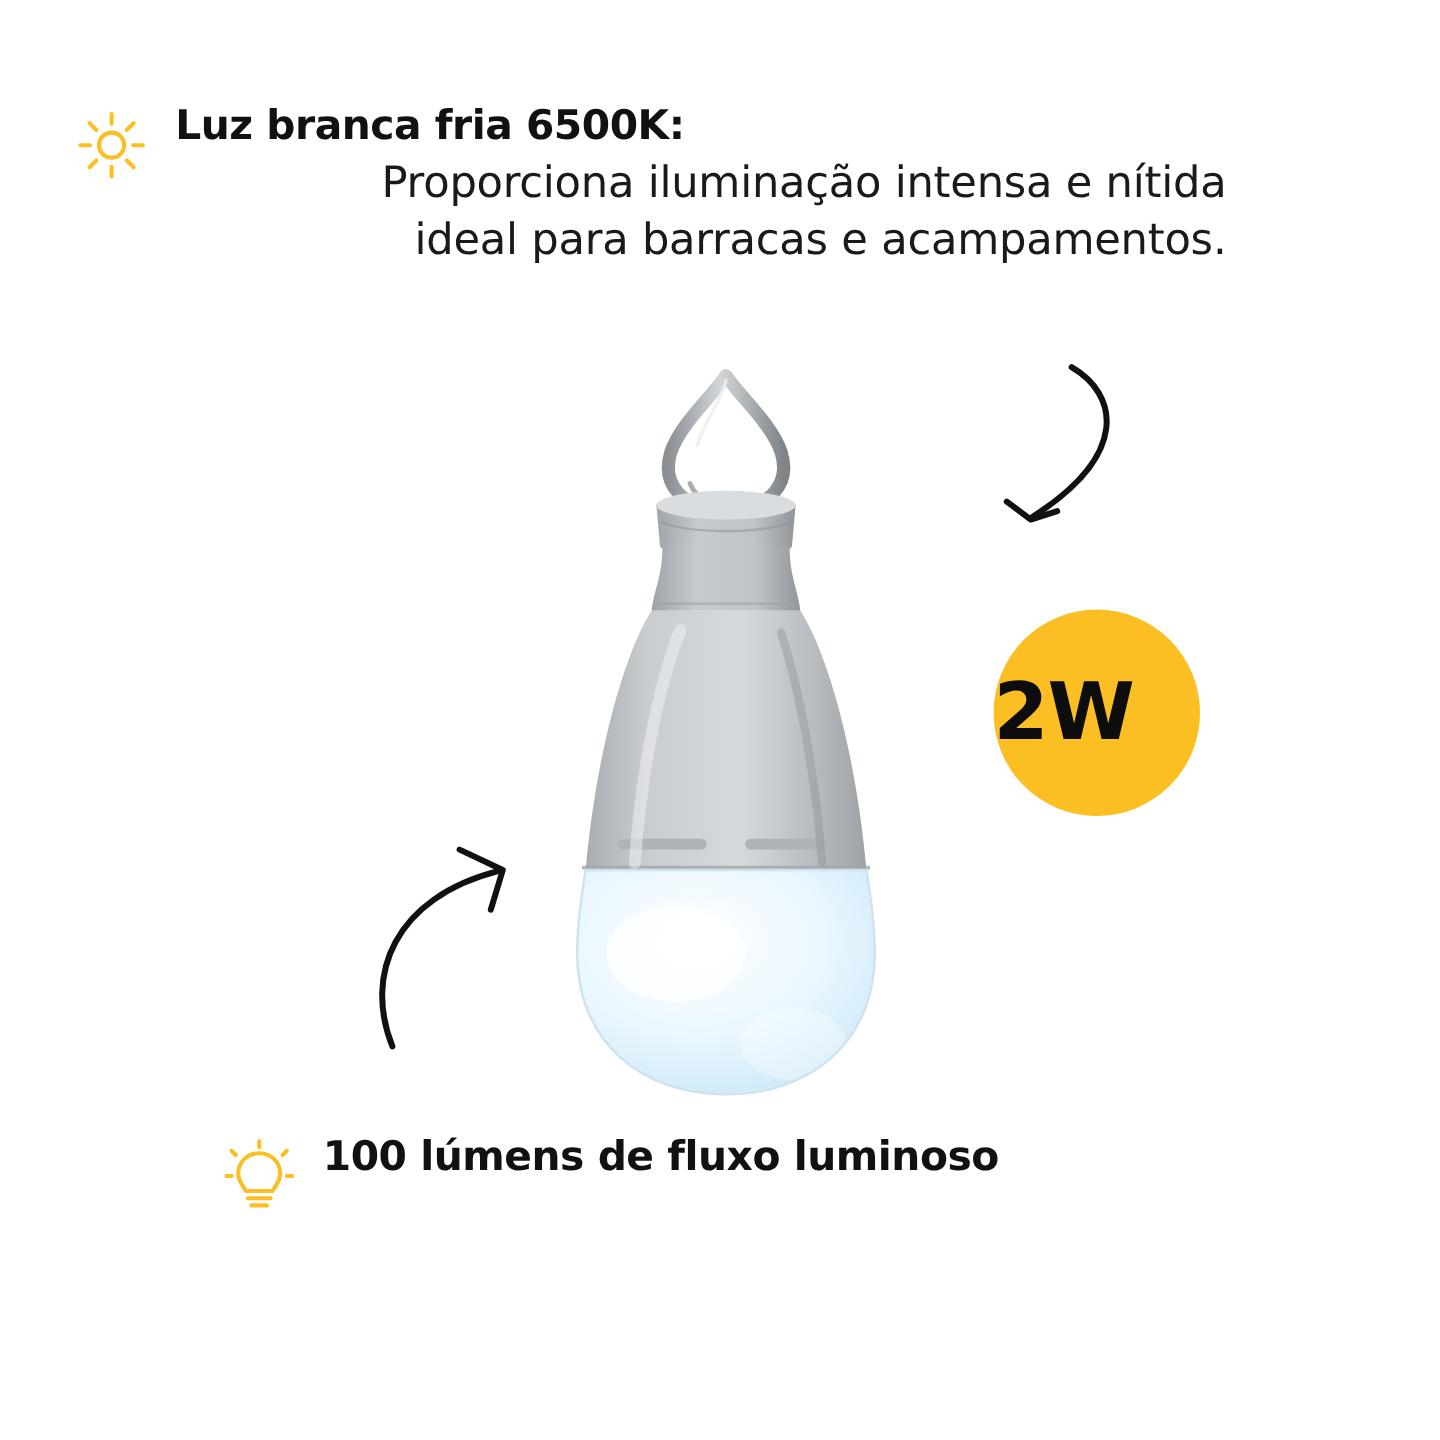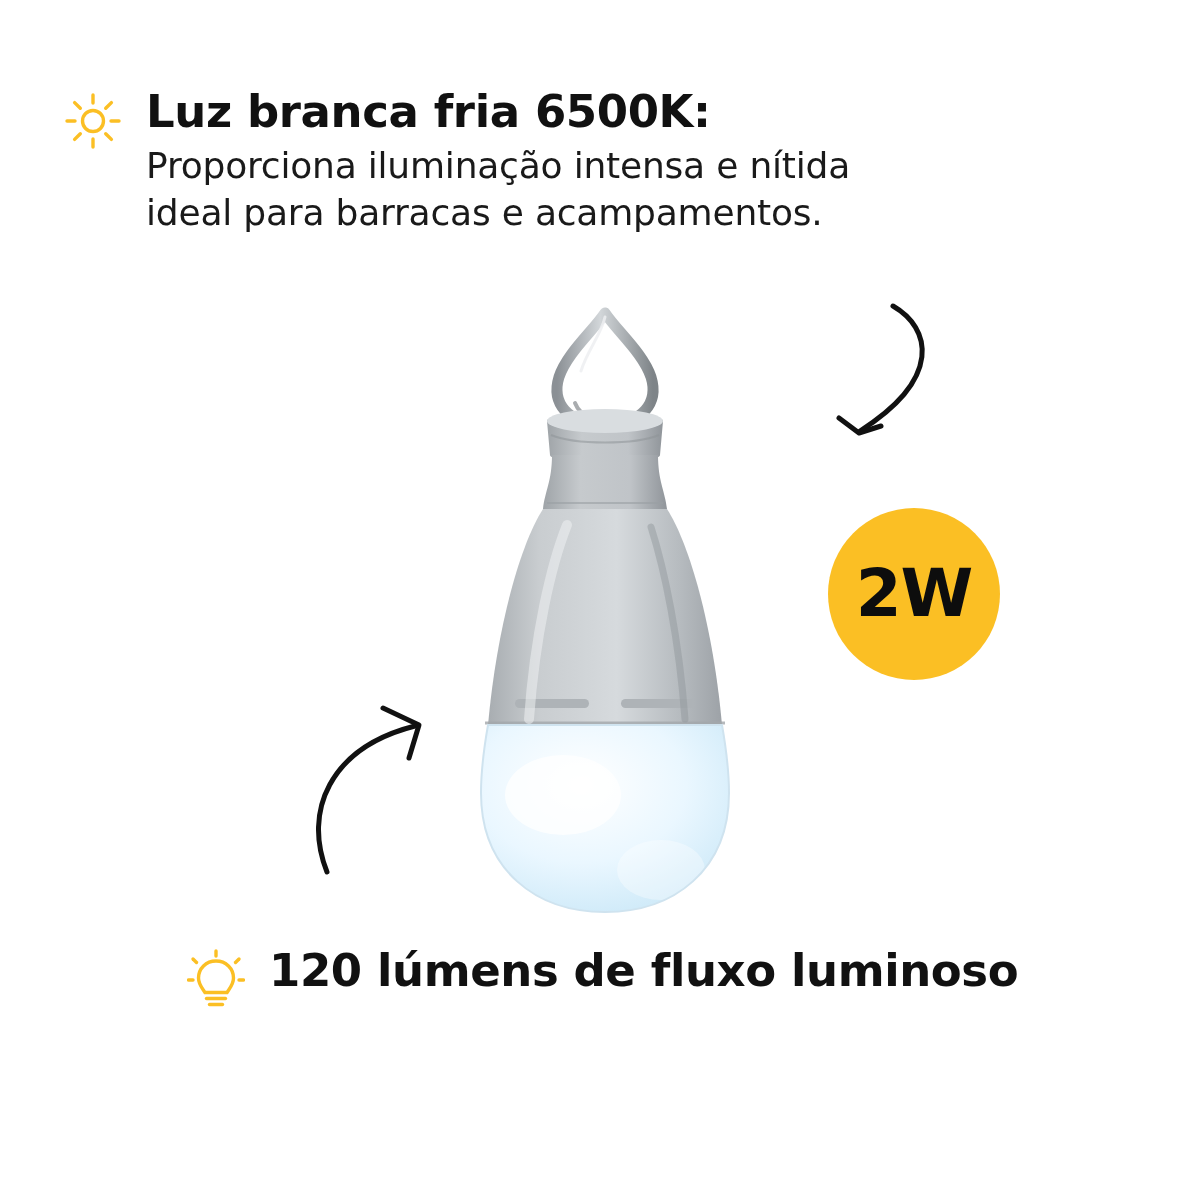--- a/index.html
+++ b/index.html
@@ -49,49 +49,49 @@
     align-items: center;
     justify-content: center;
     margin-top: 4px;
   }
   .feature-text {
     flex: 1 1 auto;
   }
   .feature-title {
     font-family: "DejaVu Sans", "Liberation Sans", sans-serif;
     font-weight: 700;
-    font-size: 45px;
+    font-size: 34px;
     line-height: 1.15;
     letter-spacing: -0.4px;
     color: #111111;
     margin: 0 0 4px 0;
   }
   .feature-body {
     font-family: "DejaVu Sans", "Liberation Sans", sans-serif;
     font-weight: 400;
     font-size: 36px;
     line-height: 1.32;
     letter-spacing: -0.2px;
     color: #1a1a1a;
     margin: 0;
     white-space: pre-line;
+    text-align: right;
   }
 
   
   .badge {
     position: absolute;
     left: 828px;
     top: 508px;
     width: 172px;
     height: 172px;
     border-radius: 50%;
     background: #FBBF24;
     display: flex;
     align-items: center;
-    justify-content: center;
   }
   .badge-label {
     font-family: "DejaVu Sans", "Liberation Sans", sans-serif;
     font-weight: 700;
     font-size: 66px;
     letter-spacing: -1px;
     color: #0d0d0d;
     line-height: 1;
   }
 
@@ -246,17 +246,17 @@
           <line x1="22.5" y1="55.5" x2="35.5" y2="55.5"></line>
           <line x1="29" y1="2" x2="29" y2="7"></line>
           <line x1="6" y1="10" x2="9.5" y2="13.5"></line>
           <line x1="52" y1="10" x2="48.5" y2="13.5"></line>
           <line x1="1.5" y1="31" x2="6" y2="31"></line>
           <line x1="52" y1="31" x2="56.5" y2="31"></line>
         </g>
       </svg>
     </div>
     <div class="feature-text">
-      <h2 class="feature-title">120 lúmens de fluxo luminoso</h2>
+      <h2 class="feature-title">100 lúmens de fluxo luminoso</h2>
     </div>
   </div>
 
 </div>
 
 </body></html>

